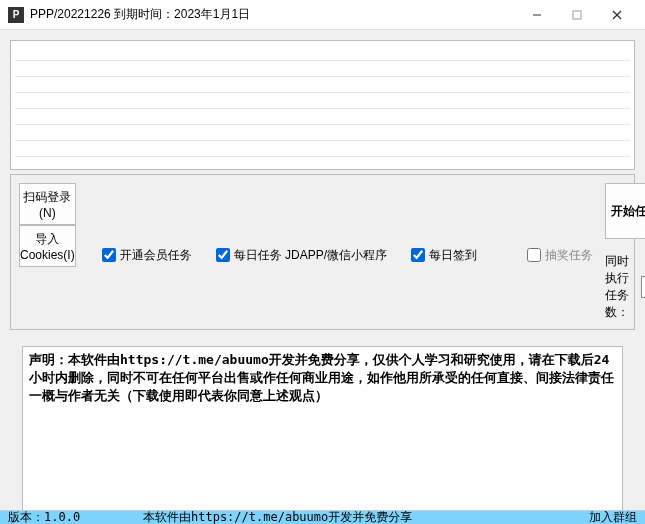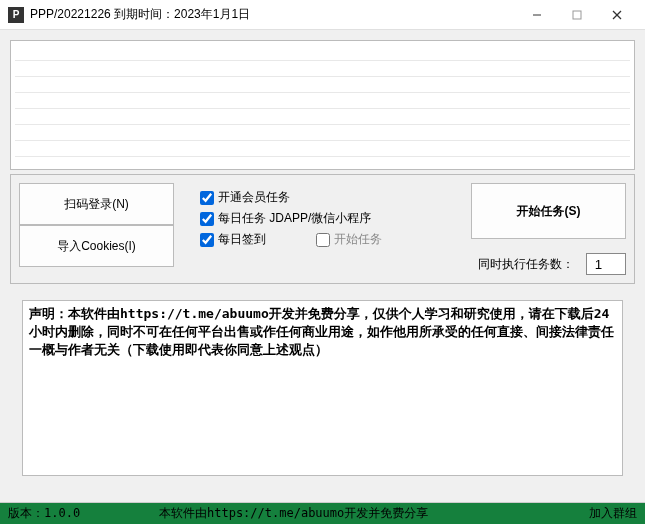--- a/index.html
+++ b/index.html
@@ -8,32 +8,32 @@
 .titlebar .app-icon { width: 16px; height: 16px; background: #333; color: #fff; display: flex; align-items: center; justify-content: center; font-size: 10px; font-weight: bold; margin-right: 6px; }
 .titlebar .title-text { flex: 0 0 auto; }
 .titlebar .spacer { flex: 1; }
 .titlebar .win-btn { width: 40px; height: 30px; display: flex; align-items: center; justify-content: center; color: #666; cursor: pointer; }
 .content { padding: 6px; background: #f0f0f0; }
 .log-area { background: #fff; border: 1px solid #bbb; height: 130px; margin: 4px; padding: 4px; overflow: auto; }
 .log-area .ruled { height: 100%; background: repeating-linear-gradient(to bottom, #fff 0, #fff 15px, #e8e8e8 15px, #e8e8e8 16px); }
 .panel { border: 1px solid #bbb; margin: 4px; padding: 8px; display: flex; gap: 8px; background: #f0f0f0; }
 .col-left { width: 155px; display: flex; flex-direction: column; }
 .col-left button { height: 42px; background: #fdfdfd; border: 1px solid #bbb; font-family: inherit; font-size: 12px; cursor: pointer; }
-.col-mid { flex: 1; display: flex; flex-direction: column; gap: 4px; padding: 6px 4px 0 18px; }
+.col-mid { flex: 1; display: flex; gap: 24px; padding: 6px 4px 0 18px; }
 .cb-row { display: flex; align-items: center; gap: 22px; }
 .cb { display: flex; align-items: center; gap: 4px; }
 .cb input[type=checkbox] { width: 14px; height: 14px; accent-color: #0066dd; }
 .cb label { white-space: nowrap; }
 .cb.disabled label { color: #888; }
 .col-right { width: 155px; display: flex; flex-direction: column; gap: 14px; }
 .col-right button { height: 56px; background: #fdfdfd; border: 1px solid #bbb; font-family: inherit; font-size: 12px; cursor: pointer; font-weight: bold; }
 .spin-row { display: flex; align-items: center; gap: 12px; justify-content: flex-end; }
 .spin-row input[type=number] { width: 40px; height: 22px; border: 1px solid #888; text-align: center; font-family: inherit; }
 .disclaimer { border: 1px solid #bbb; background: #fff; margin: 16px; padding: 4px 6px; height: 176px; font-family: SimSun, monospace; font-size: 13px; font-weight: bold; line-height: 1.4; word-break: break-all; }
-.statusbar { position: absolute; bottom: 0; left: 0; right: 0; height: 22px; background: #15803d; border-top: 1px solid #ccc; display: flex; align-items: center; padding: 0 8px; font-family: SimSun, monospace; font-size: 12px; gap: 16px; }
+.statusbar { position: absolute; bottom: 0; left: 0; right: 0; height: 14px; background: #7dd3fc; border-top: 1px solid #ccc; display: flex; align-items: center; padding: 0 8px; font-family: SimSun, monospace; font-size: 12px; }
 .statusbar .sb-left { width: 135px; }
 .statusbar .sb-mid { flex: 1; text-align: left; }
 .statusbar .sb-right { width: 80px; text-align: right; }
 </style>
 </head>
 <body>
 
 <div class="titlebar">
   <div class="app-icon">P</div>
   <div class="title-text">PPP/20221226  到期时间：2023年1月1日</div>
@@ -81,21 +81,21 @@
           <label>每日任务 JDAPP/微信小程序</label>
         </div>
       </div>
       <div class="cb-row">
         <div class="cb">
           <input type="checkbox" checked="" style="">
           <label>每日签到</label>
         </div>
         <div class="cb disabled" style="margin-left:28px;">
           <input type="checkbox" style="">
-          <label>开始任务</label>
+          <label>抽奖任务</label>
         </div>
       </div>
     </div>
 
     <div class="col-right">
       <button>开始任务(S)</button>
       <div class="spin-row">
         <span>同时执行任务数：</span>
         <input type="number" value="1" style="">
       </div>

